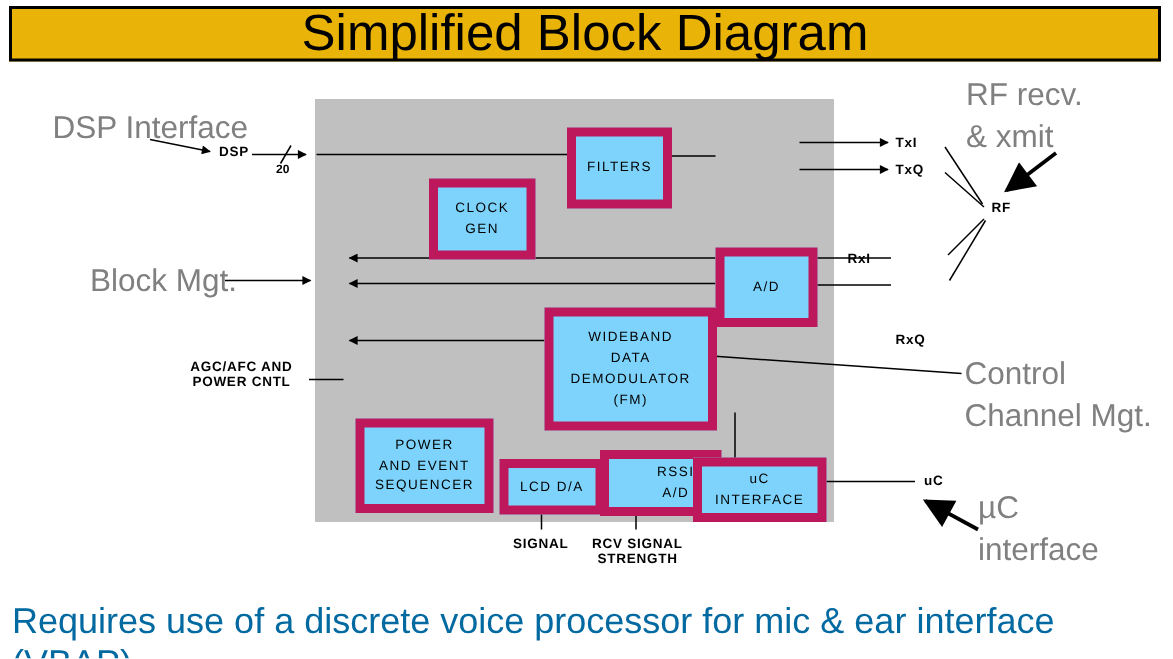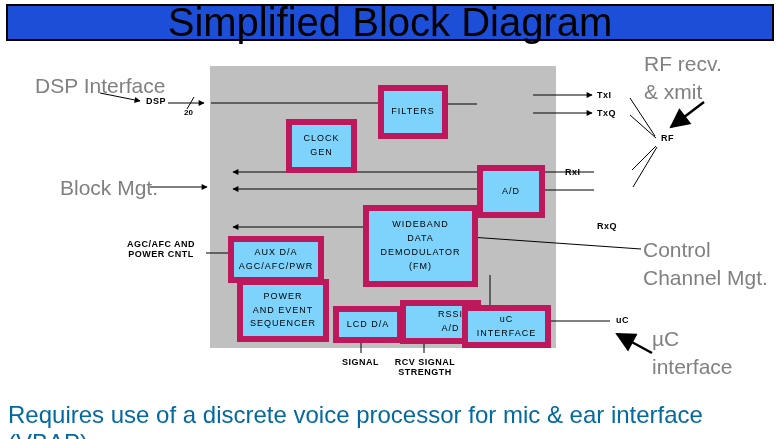--- a/index.html
+++ b/index.html
@@ -1,20 +1,20 @@
 <!DOCTYPE html>
 <html><head>
 <meta charset="utf-8">
 <style>
   html,body{margin:0;padding:0;background:#fff;}
   .stage{position:relative;width:782px;height:439px;background:#ffffff;
          font-family:"Liberation Sans",sans-serif;overflow:hidden;}
   .title-box{position:absolute;left:6px;top:4px;width:764px;height:33px;
              border:2px solid #000;display:flex;align-items:center;justify-content:center;
-             font-size:40px;color:#000;background:#1d4ed8;}
+             font-size:34px;color:#000;background:#eab308;}
   .chip{position:absolute;left:210px;top:66px;width:346px;height:282px;background:#c0c0c0;}
   svg.wires{position:absolute;left:0;top:0;width:782px;height:439px;}
   .blk{position:absolute;background:#7dd3fc;border:6px solid #be185d;
        display:flex;align-items:center;justify-content:center;text-align:center;
        font-size:9px;letter-spacing:1px;line-height:1.55;white-space:pre-line;color:#000;}
   .callout{position:absolute;color:#808080;font-size:21px;line-height:1.32;white-space:pre-line;}
   .sig{position:absolute;font-size:9px;font-weight:bold;letter-spacing:.5px;
        white-space:pre-line;color:#000;}
   .sig.center{text-align:center;}
   .buswidth{position:absolute;font-size:8px;font-weight:bold;color:#000;}
@@ -74,22 +74,20 @@
   </svg>
 
   <div class="blk" style="left:378px;top:85px;width:58px;height:42px;">FILTERS</div>
   <div class="blk" style="left:286px;top:119px;width:59px;height:42px;">CLOCK
 GEN</div>
   <div class="blk" style="left:477px;top:165px;width:56px;height:41px;">A/D</div>
   <div class="blk" style="left:363px;top:205px;width:103px;height:70px;">WIDEBAND
 DATA
 DEMODULATOR
 (FM)</div>
-  <div class="blk" style="left:228px;top:236px;width:84px;height:35px;">AUX D/A
-AGC/AFC/PWR</div>
   <div class="blk" style="left:237px;top:279px;width:80px;height:51px;">POWER
 AND EVENT
 SEQUENCER</div>
   <div class="blk" style="left:333px;top:306px;width:58px;height:25px;">LCD D/A</div>
   <div class="blk" style="left:400px;top:300px;width:49px;height:32px;padding-left:20px;">RSSI
 A/D</div>
   <div class="blk" style="left:462px;top:305px;width:77px;height:31px;">uC
 INTERFACE</div>
 
   <div class="callout" style="left:35px;top:72px;">DSP Interface</div>

